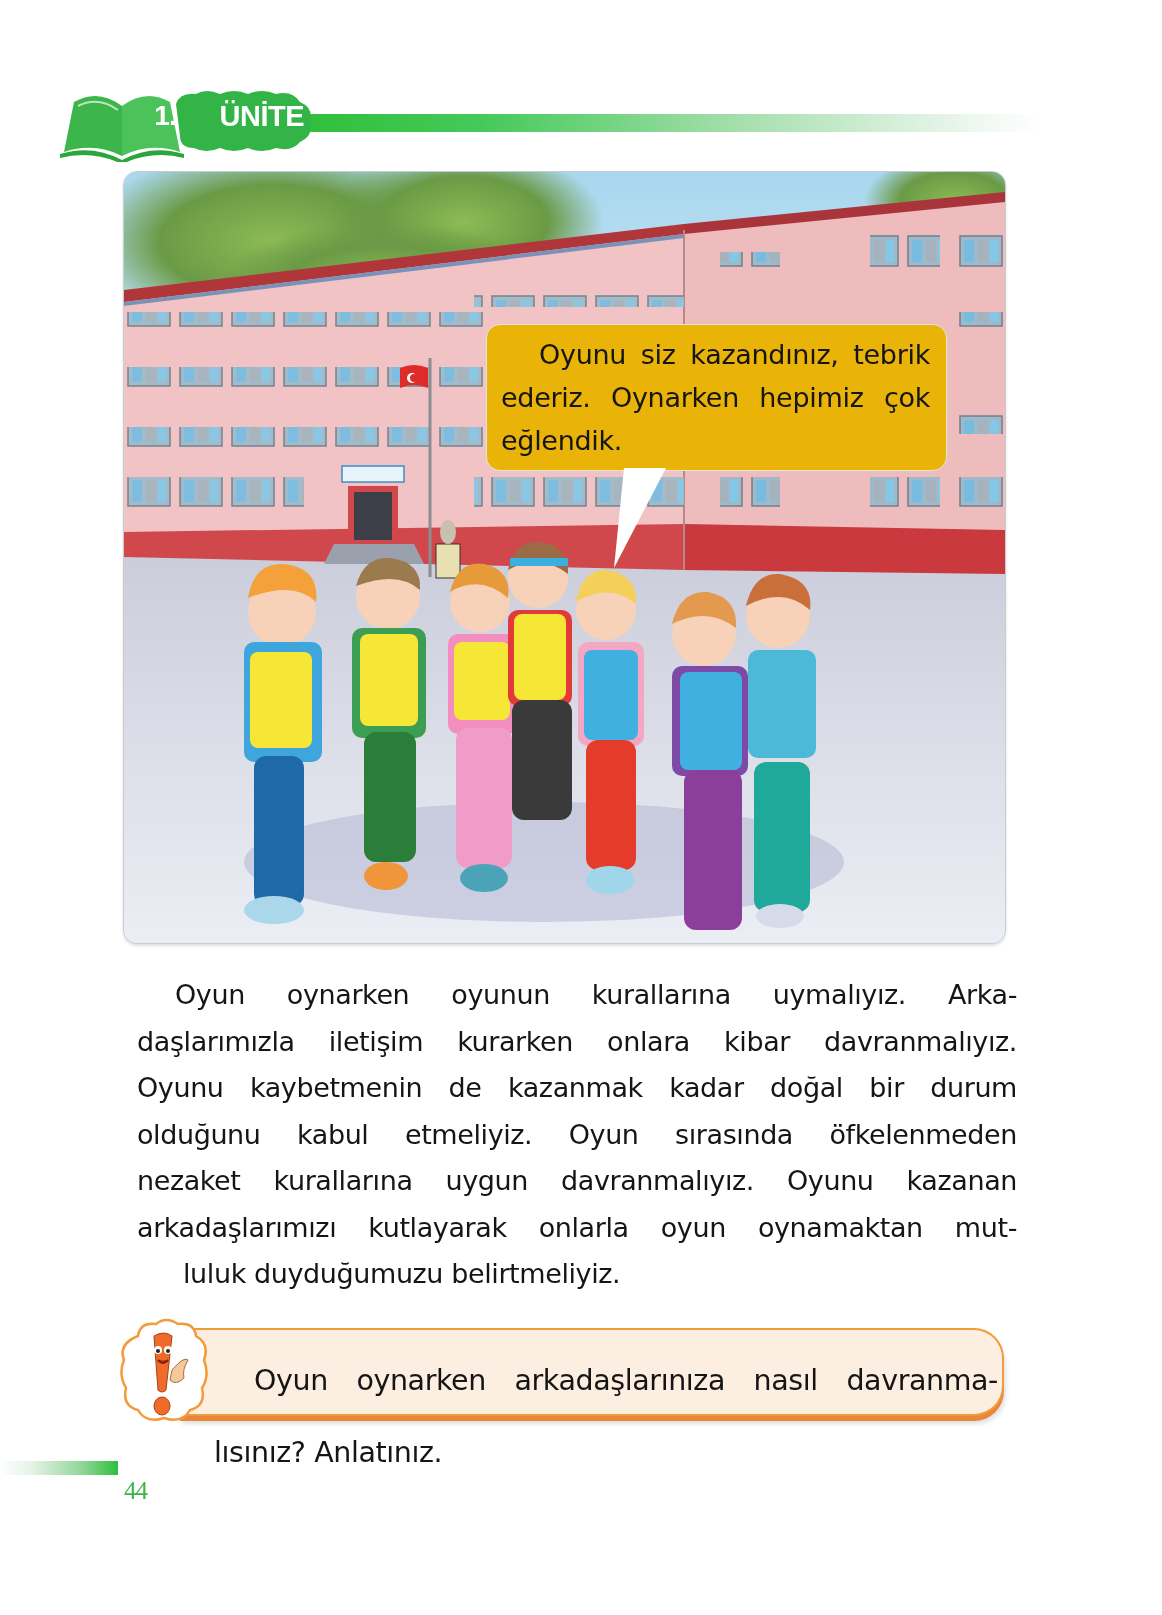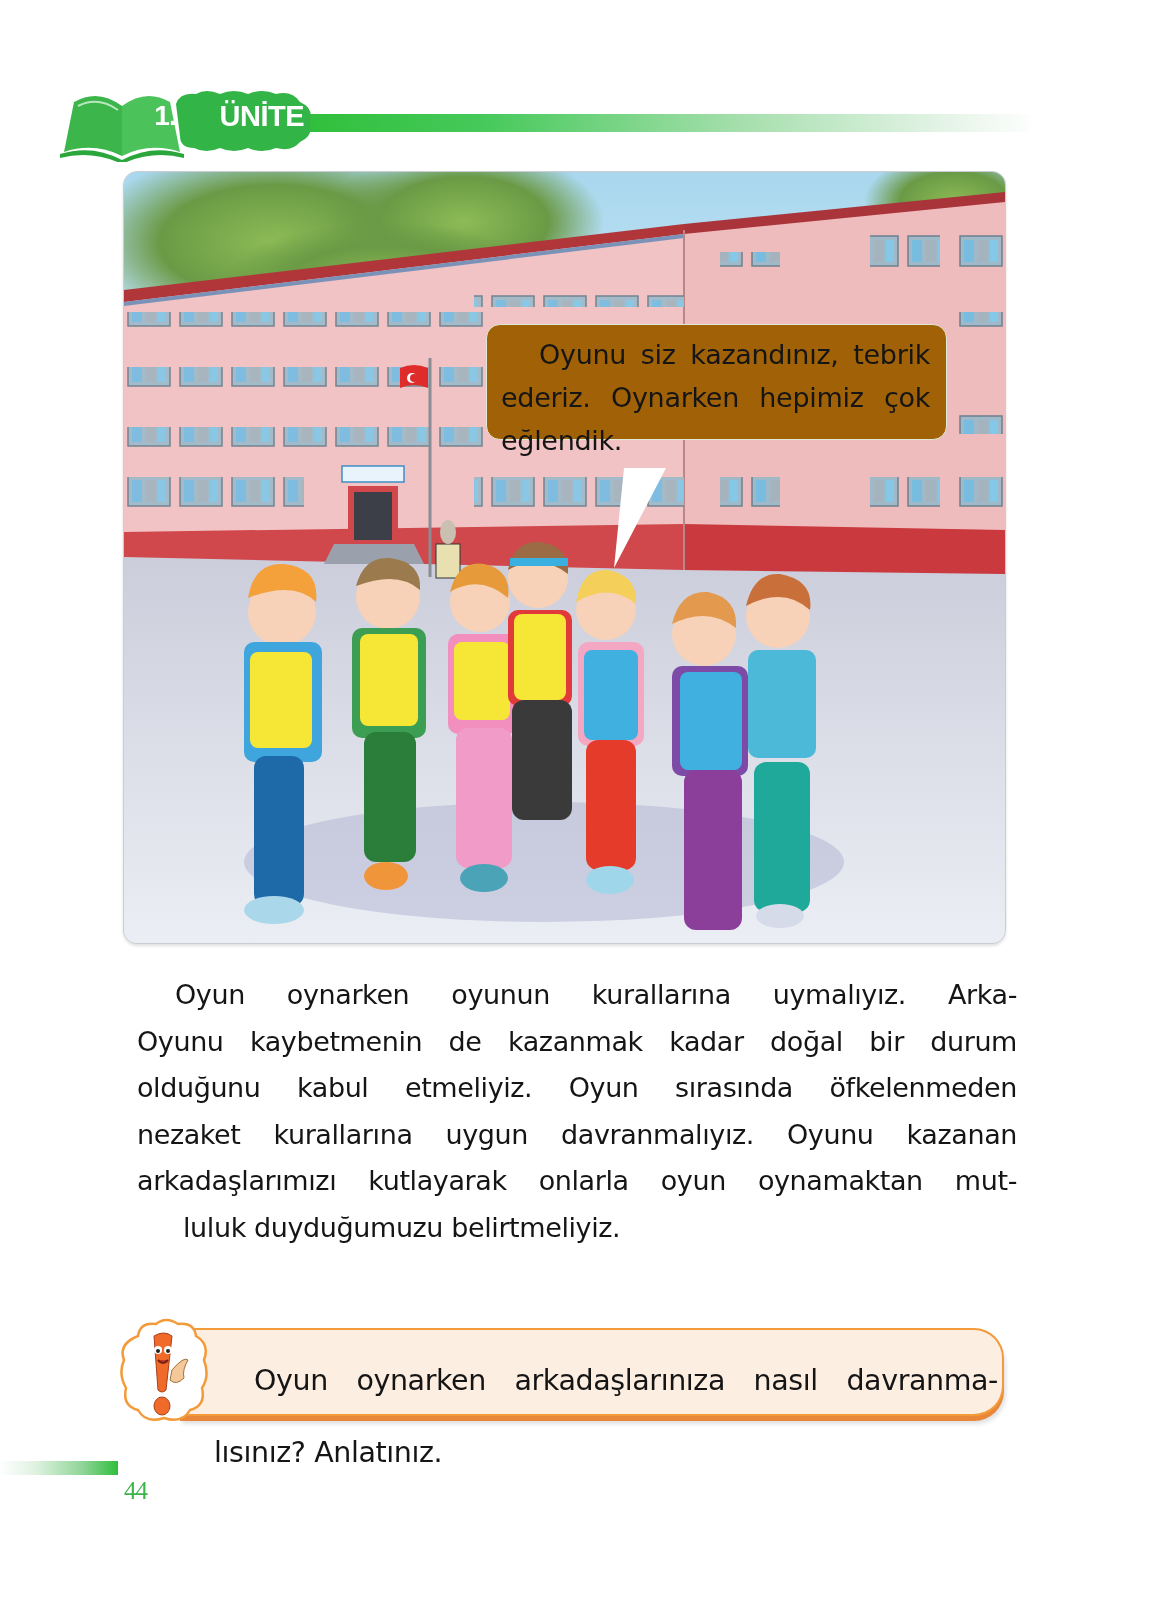--- a/index.html
+++ b/index.html
@@ -18,22 +18,22 @@
   .unit-label { position:absolute; left:126px; top:16px; width:120px; text-align:right;
                 font-family:"Liberation Sans", sans-serif; font-weight:bold; font-size:29px; color:#ffffff;
                 letter-spacing:-0.5px; }
 
   
   .illustration { position:absolute; left:123px; top:171px; width:881px; height:771px;
                   border-radius:14px; overflow:hidden; border:1.5px solid #c9ccd3;
                   box-shadow:0 2px 3px rgba(0,0,0,0.12); background:#dfe1ec; }
   .illustration svg { position:absolute; left:0; top:0; }
 
-  .speech-bubble { position:absolute; left:485px; top:323px; width:461px; height:116px;
-                   background:#a16207; border-radius:14px; border:1.5px solid #dfe9d6; box-sizing:border-box;
+  .speech-bubble { position:absolute; left:485px; top:323px; width:461px; height:147px;
+                   background:#eab308; border-radius:14px; border:1.5px solid #dfe9d6; box-sizing:border-box;
                    padding:8px 16px 0 14px; }
   .speech-tail { position:absolute; left:604px; top:466px; width:70px; height:100px; }
   .speech-text { font-family:"DejaVu Sans", sans-serif; font-size:27px; line-height:43px;
                  text-align:justify; text-align-last:left; color:#151515; text-indent:38px; margin:0;
                  word-spacing:4px; letter-spacing:-0.3px; }
 
   
   .body-text { position:absolute; left:137px; top:972px; width:880px; margin:0;
                font-family:"DejaVu Sans", sans-serif; font-size:27px; line-height:46.5px;
                text-align:justify; color:#151515; letter-spacing:-0.4px; }
@@ -202,20 +202,21 @@
   <div class="speech-bubble" style="left:362px;top:152px;">
     <p class="speech-text">Oyunu siz kazandınız, tebrik ederiz. Oynarken hepimiz çok eğlendik.</p>
   </div>
   <svg class="speech-tail" style="left:482px;top:296px;" viewBox="0 0 70 100">
     <polygon points="18,0 60,0 8,100" fill="#ffffff"></polygon>
   </svg>
 </div>
 
 <p class="body-text">
   <span class="line first">Oyun oynarken oyunun kurallarına uymalıyız. Arka-</span>
+  <span class="line">daşlarımızla iletişim kurarken onlara kibar davranmalıyız.</span>
   <span class="line">Oyunu kaybetmenin de kazanmak kadar doğal bir durum</span>
   <span class="line">olduğunu kabul etmeliyiz. Oyun sırasında öfkelenmeden</span>
   <span class="line">nezaket kurallarına uygun davranmalıyız. Oyunu kazanan</span>
   <span class="line">arkadaşlarımızı kutlayarak onlarla oyun oynamaktan mut-</span>
   <span class="line last">luluk duyduğumuzu belirtmeliyiz.</span>
 </p>
 
 <div class="callout">
   <div class="callout-box"></div>
   <svg class="callout-badge" viewBox="0 0 92 108">

